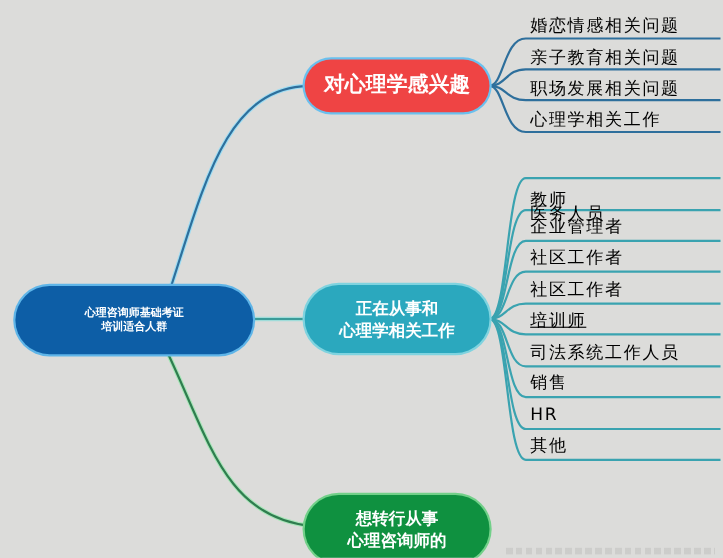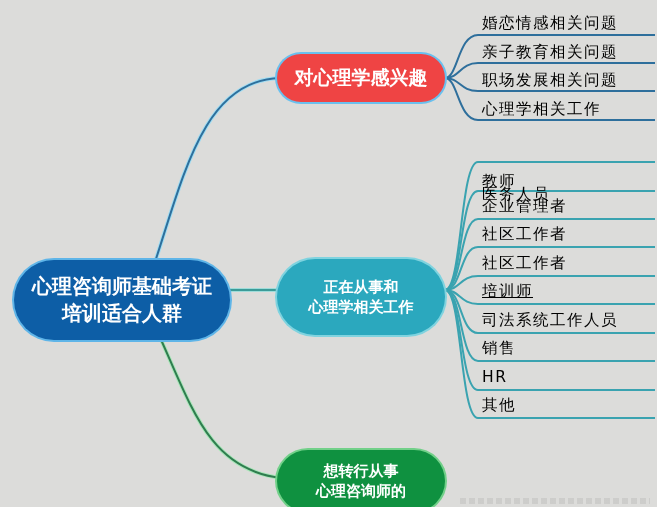--- a/index.html
+++ b/index.html
@@ -11,31 +11,31 @@
     }
     svg.links { position: absolute; left: 0; top: 0; }
     .node {
       position: absolute; box-sizing: border-box;
       display: flex; align-items: center; justify-content: center;
       text-align: center; color: #ffffff; font-weight: bold;
       border-radius: 999px; line-height: 1.35;
       white-space: pre-line;
     }
     .root {
-      left: 14px; top: 260px; width: 216px; height: 80px;
-      background: #0d5ea6; font-size: 20px;
+      left: 14px; top: 260px; width: 216px; height: 62px;
+      background: #0d5ea6; font-size: 10px;
       box-shadow: 0 0 0 2px #5fb5e8;
     }
     .b1 {
       left: 277px; top: 54px; width: 168px; height: 48px;
       background: #ef4444; font-size: 19px;
       box-shadow: 0 0 0 2px #6ac0ee;
     }
     .b2 {
-      left: 277px; top: 259px; width: 168px; height: 76px;
+      left: 277px; top: 259px; width: 168px; height: 62px;
       background: #2ba8be; font-size: 15px;
       box-shadow: 0 0 0 2px #7fd3df;
     }
     .b3 {
       left: 277px; top: 450px; width: 168px; height: 62px;
       background: #0f9140; font-size: 15px;
       box-shadow: 0 0 0 2px #72d089;
     }
     .leaf {
       position: absolute; left: 482px;

